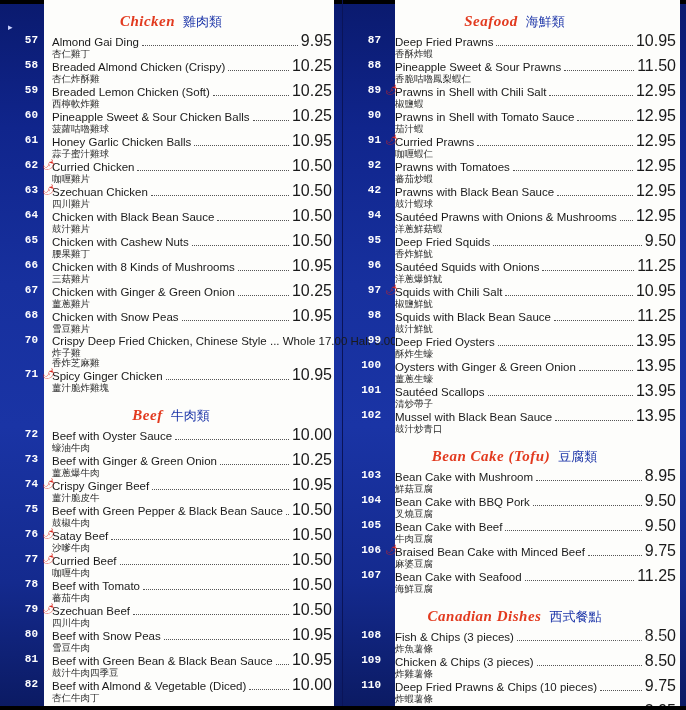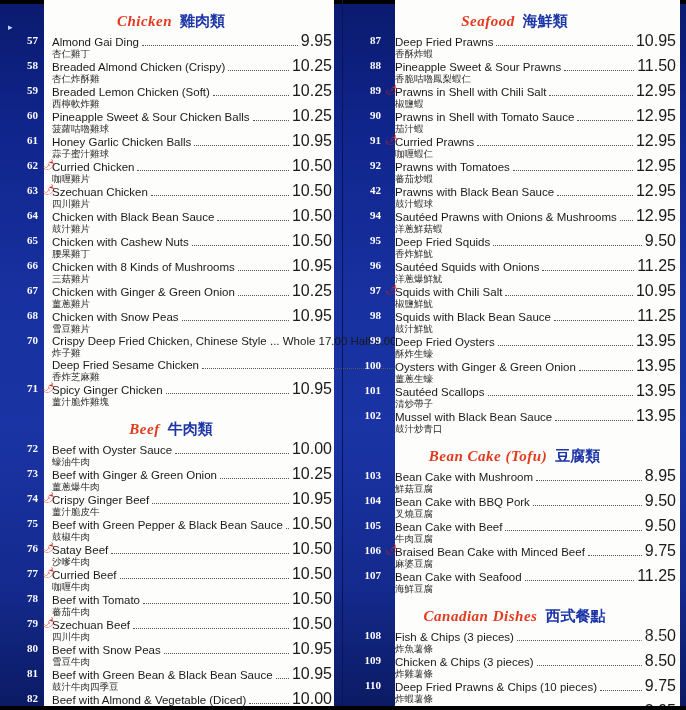--- a/index.html
+++ b/index.html
@@ -44,43 +44,43 @@
   .section-title .en {
     font-family: "Liberation Serif", serif;
     font-style: italic;
     font-weight: bold;
     color: #e23a1f;
     font-size: 15px;
     letter-spacing: .5px;
   }
   .section-title .zh {
     font-family: "DejaVu Sans", sans-serif;
-    font-weight: bold;
+    font-weight: normal;
     color: #1c35a8;
-    font-size: 15px;
+    font-size: 13px;
     margin-left: 8px;
   }
 
   .items { padding: 0 6px 0 0; }
 
   .row {
     position: relative;
     display: flex;
     align-items: flex-start;
     min-height: 20px;
   }
   .num {
     width: 44px;
     flex: 0 0 44px;
     text-align: right;
     padding-right: 6px;
     font-size: 11px;
     font-weight: bold;
     color: #fff;
-    font-family: Liberation Serif, serif;
+    font-family: Liberation Mono, monospace;
     line-height: 13px;
   }
   .entry {
     flex: 1 1 auto;
     padding-left: 8px;
     padding-right: 4px;
     position: relative;
   }
   .line {
     display: flex;
@@ -276,25 +276,20 @@
                 <div class="zh-sub">雪豆雞片</div>
               </div>
             </div>
             <div class="row">
               <div class="num">70</div>
               <div class="entry">
                 <div class="line">
                   <span class="name">Crispy Deep Fried Chicken, Chinese Style ... Whole 17.00  Half 9.00</span>
                 </div>
                 <div class="zh-sub">炸子雞</div>
-                <div class="line">
-                  <span class="name">Deep Fried Sesame Chicken</span>
-                  <span class="dots"></span>
-                  <span class="price"></span>
-                </div>
                 <div class="zh-sub">香炸芝麻雞</div>
               </div>
             </div>
             <div class="row">
               <div class="num">71</div>
               <div class="entry">
                 <span class="chili">🌶</span>
                 <div class="line">
                   <span class="name">Spicy Ginger Chicken</span>
                   <span class="dots"></span>

